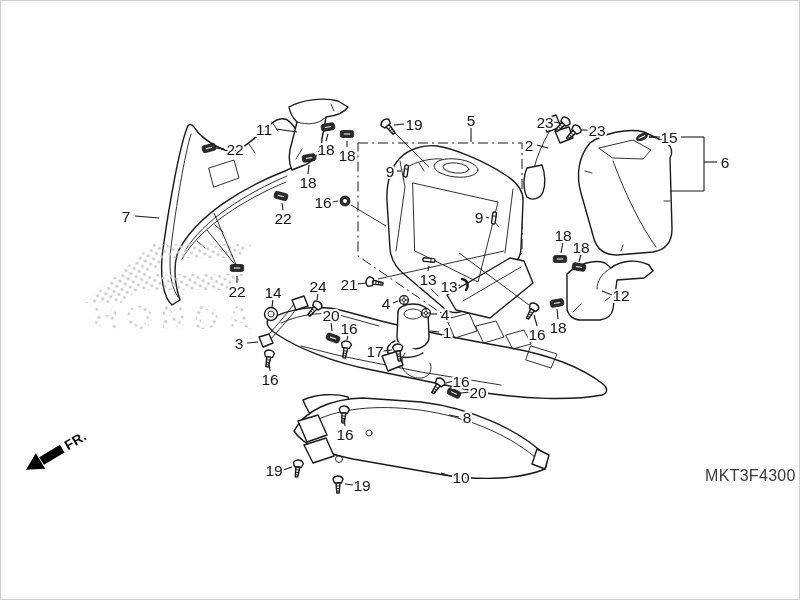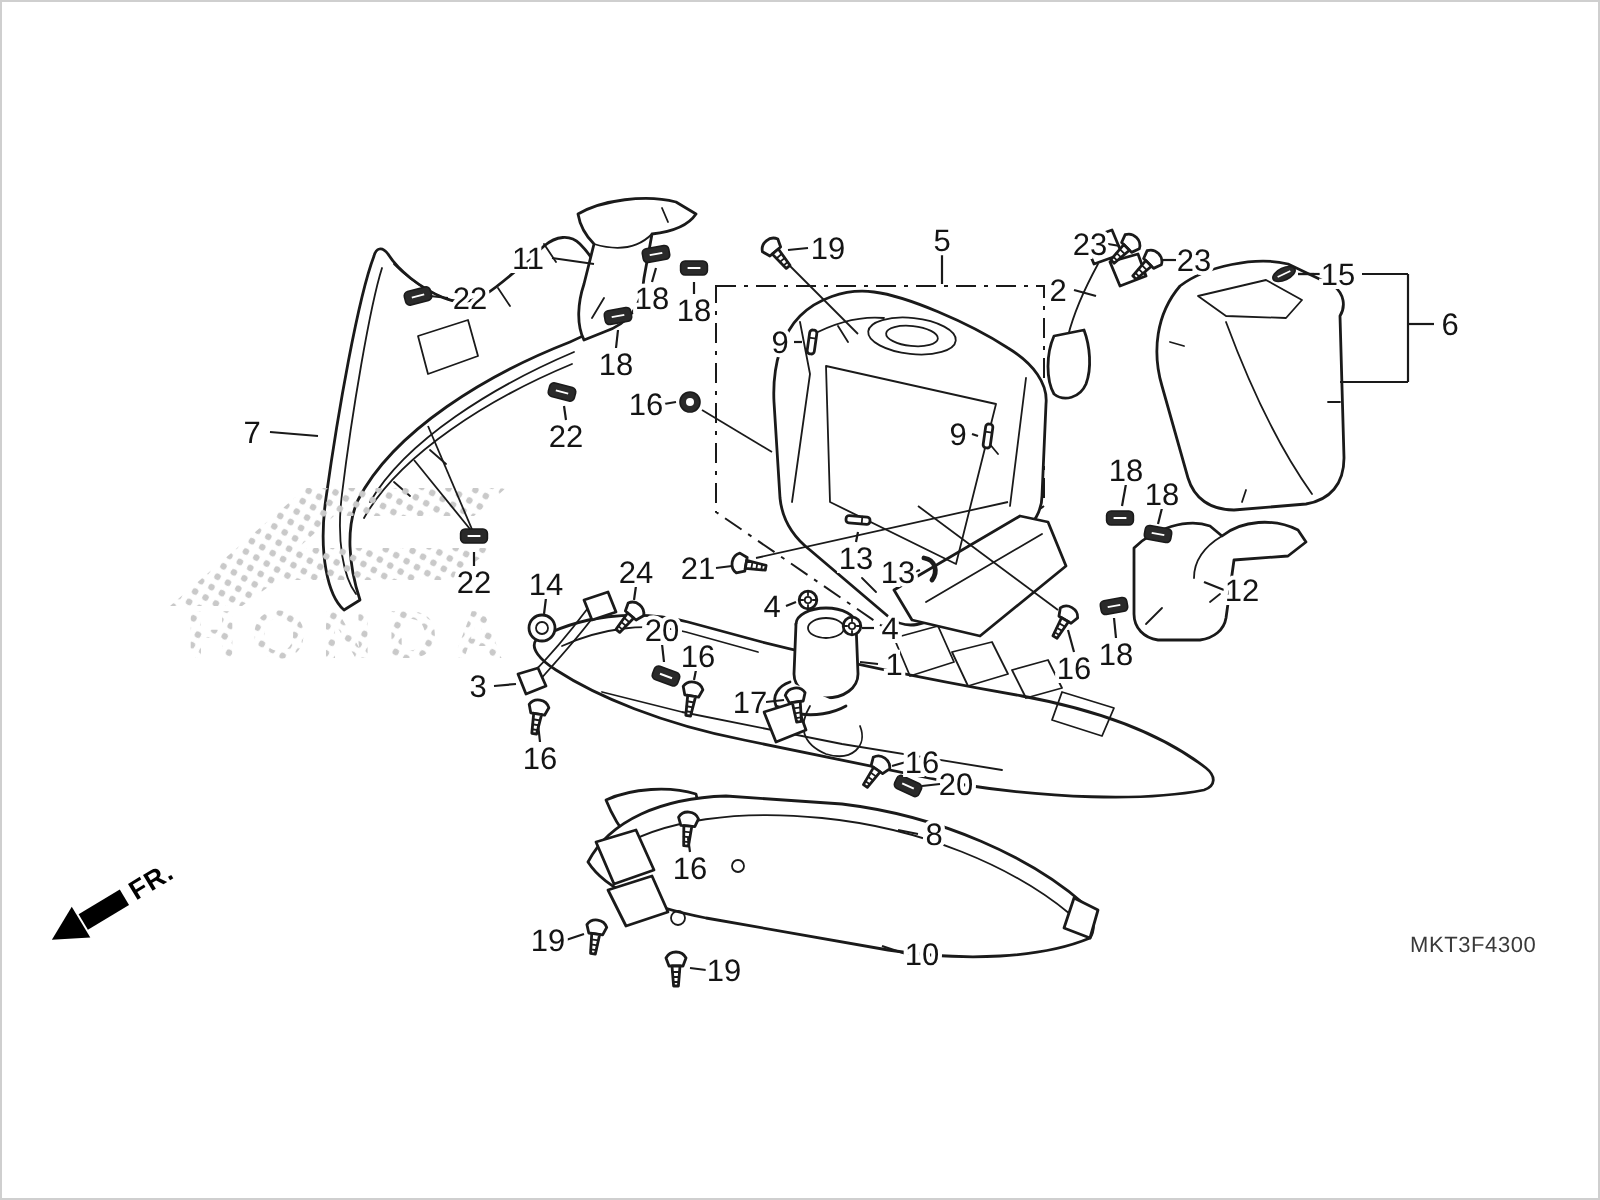--- a/index.html
+++ b/index.html
@@ -20,21 +20,21 @@
   .leader{stroke:#1a1a1a;stroke-width:1.1;fill:none;}
   .asm{stroke:#1a1a1a;stroke-width:0.9;fill:none;}
   .fr{
     position:absolute;left:20px;top:442px;display:flex;align-items:center;gap:1px;
     transform:rotate(-31deg);transform-origin:50% 50%;
   }
   .fr-head{width:0;height:0;border-top:9px solid transparent;border-bottom:9px solid transparent;border-right:17px solid #000;}
   .fr-shaft{width:24px;height:9px;background:#000;margin-right:3px;}
   .fr-label{font-size:13.5px;font-weight:bold;color:#000;letter-spacing:.5px;}
   .code{
-    position:absolute;left:704px;top:466px;font-size:11px;color:#3a3a3a;letter-spacing:.3px;
+    position:absolute;left:704px;top:466px;font-size:16px;color:#3a3a3a;letter-spacing:.3px;
   }
   .wm-text{font-weight:bold;letter-spacing:7px;font-size:34px;}
 </style>
 </head>
 <body>
 
 <div class="stage">
 
   <svg width="800" height="600" viewBox="0 0 800 600">
     <defs>

